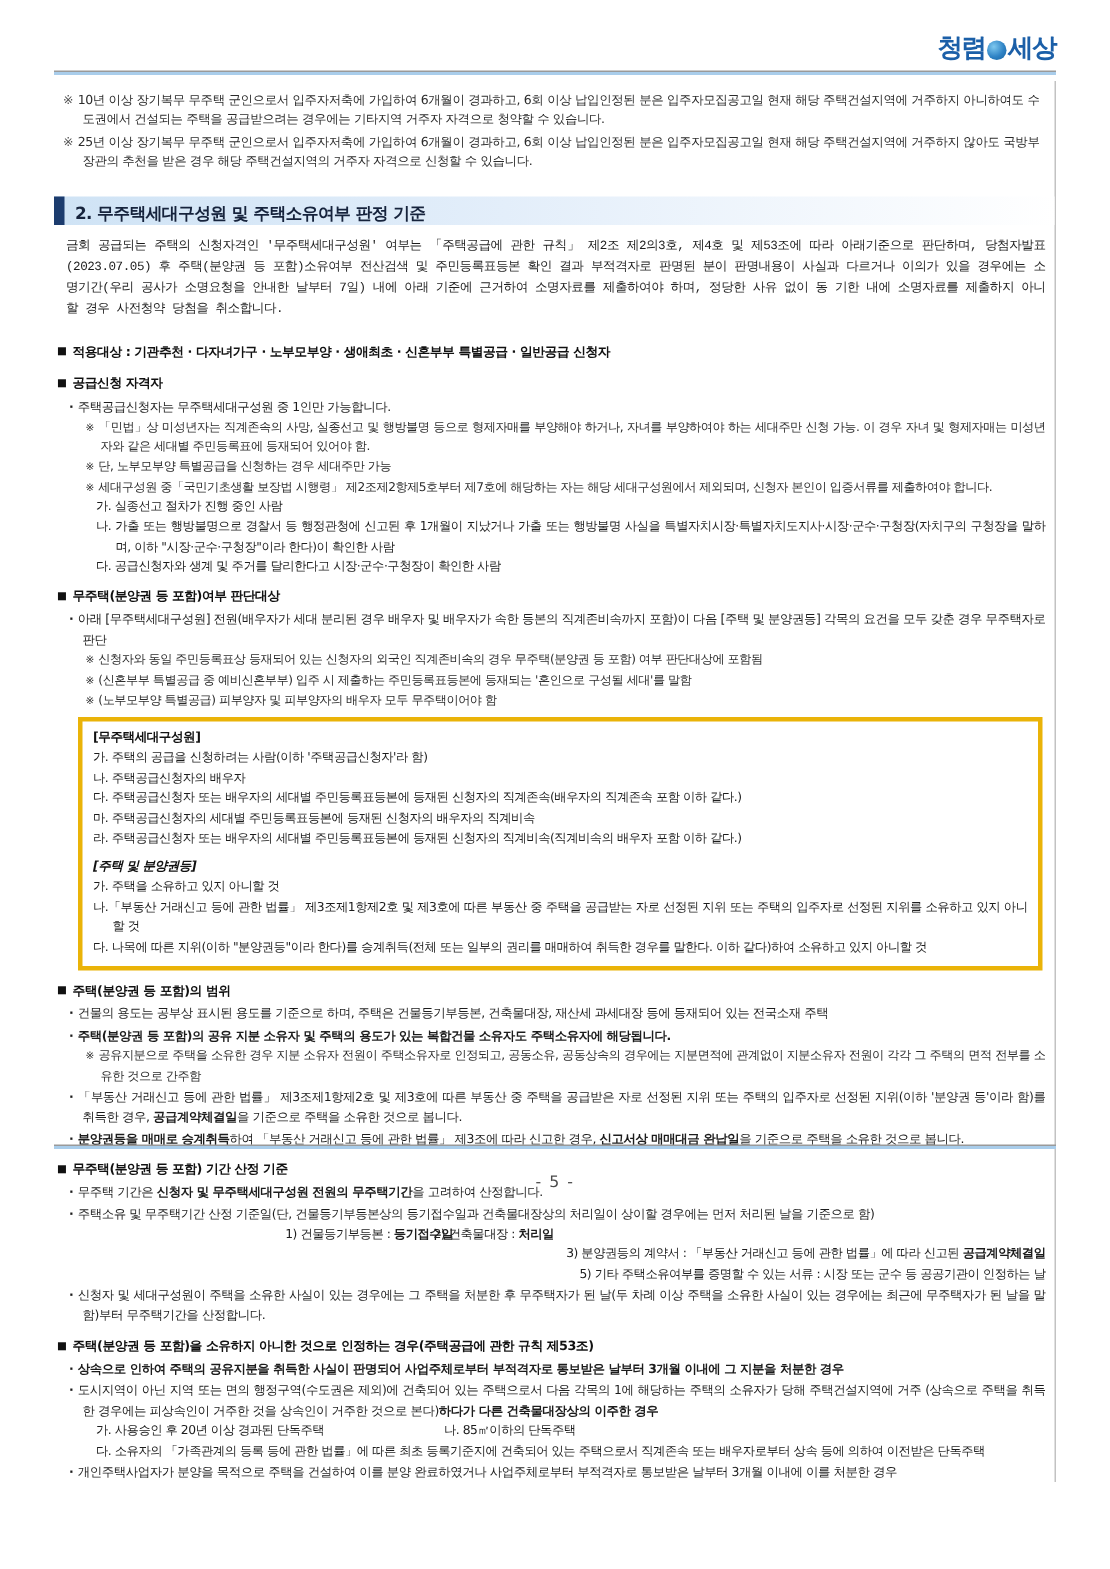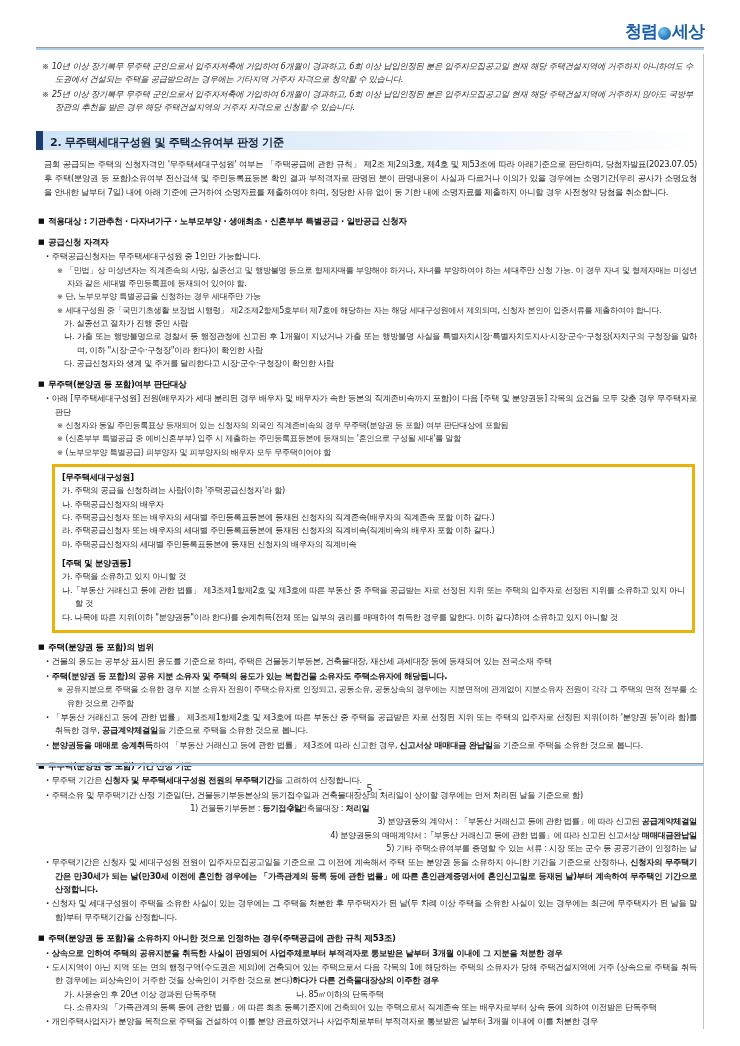--- a/index.html
+++ b/index.html
@@ -83,21 +83,20 @@
   }
   .star-item {
     font-size: 8.3px;
     line-height: 1.62;
     color: #2b2b2b;
     text-align: justify;
     padding-left: 13px;
     text-indent: -13px;
     margin-bottom: 1px;
     letter-spacing: -0.25px;
-    font-style: italic;
   }
   .star-item .mk { color: #555; margin-right: 3px; }
 
   
   .section-banner {
     margin-top: 9px;
     height: 19px;
     display: flex;
     align-items: flex-end;
     background: linear-gradient(to right, #cfe3f5 0%, #e3eefa 45%, #ffffff 100%);
@@ -115,20 +114,21 @@
     letter-spacing: -0.4px;
   }
 
   .lead-para {
     padding: 7px 6px 6px 8px;
     font-size: 8.4px;
     line-height: 1.68;
     text-align: justify;
     color: #1c1c1c;
     letter-spacing: -0.3px;
+    font-family: Liberation Mono, monospace;
   }
 
   .body-area { padding: 2px 6px 0 2px; }
 
   
   .lv-sq {
     font-size: 8.5px;
     font-weight: bold;
     color: #111;
     margin-top: 8px;
@@ -192,21 +192,21 @@
     margin: 5px 2px 3px 14px;
     padding: 5px 7px 6px 7px;
   }
   .fb-title {
     font-size: 8.4px;
     font-weight: bold;
     color: #111;
     margin-bottom: 1px;
     letter-spacing: -0.3px;
   }
-  .fb-title.sp { margin-top: 7px; }
+  .fb-title.sp { margin-top: 7px; font-style: italic; }
   .fb-line {
     font-size: 8.2px;
     line-height: 1.64;
     color: #1c1c1c;
     padding-left: 13px;
     text-indent: -13px;
     letter-spacing: -0.3px;
     text-align: justify;
   }
   b, strong { font-weight: bold; }
@@ -257,22 +257,22 @@
         <div class="lv-dot"><span class="mk">·</span><span>아래 [무주택세대구성원] 전원(배우자가 세대 분리된 경우 배우자 및 배우자가 속한 등본의 직계존비속까지 포함)이 다음 [주택 및 분양권등] 각목의 요건을 모두 갖춘 경우 무주택자로 판단</span></div>
         <div class="lv-star"><span class="mk">※</span><span>신청자와 동일 주민등록표상 등재되어 있는 신청자의 외국인 직계존비속의 경우 무주택(분양권 등 포함) 여부 판단대상에 포함됨</span></div>
         <div class="lv-star"><span class="mk">※</span><span>(신혼부부 특별공급 중 예비신혼부부) 입주 시 제출하는 주민등록표등본에 등재되는 '혼인으로 구성될 세대'를 말함</span></div>
         <div class="lv-star"><span class="mk">※</span><span>(노부모부양 특별공급) 피부양자 및 피부양자의 배우자 모두 무주택이어야 함</span></div>
 
         <div class="frame-box">
           <div class="fb-title">[무주택세대구성원]</div>
           <div class="fb-line">가. 주택의 공급을 신청하려는 사람(이하 '주택공급신청자'라 함)</div>
           <div class="fb-line">나. 주택공급신청자의 배우자</div>
           <div class="fb-line">다. 주택공급신청자 또는 배우자의 세대별 주민등록표등본에 등재된 신청자의 직계존속(배우자의 직계존속 포함 이하 같다.)</div>
+          <div class="fb-line">마. 주택공급신청자의 세대별 주민등록표등본에 등재된 신청자의 배우자의 직계비속</div>
           <div class="fb-line">라. 주택공급신청자 또는 배우자의 세대별 주민등록표등본에 등재된 신청자의 직계비속(직계비속의 배우자 포함 이하 같다.)</div>
-          <div class="fb-line">마. 주택공급신청자의 세대별 주민등록표등본에 등재된 신청자의 배우자의 직계비속</div>
           <div class="fb-title sp">[주택 및 분양권등]</div>
           <div class="fb-line">가. 주택을 소유하고 있지 아니할 것</div>
           <div class="fb-line">나.「부동산 거래신고 등에 관한 법률」 제3조제1항제2호 및 제3호에 따른 부동산 중 주택을 공급받는 자로 선정된 지위 또는 주택의 입주자로 선정된 지위를 소유하고 있지 아니할 것</div>
           <div class="fb-line">다. 나목에 따른 지위(이하 "분양권등"이라 한다)를 승계취득(전체 또는 일부의 권리를 매매하여 취득한 경우를 말한다. 이하 같다)하여 소유하고 있지 아니할 것</div>
         </div>
 
         <div class="lv-sq"><span class="mk">■</span><span>주택(분양권 등 포함)의 범위</span></div>
         <div class="lv-dot"><span class="mk">·</span><span>건물의 용도는 공부상 표시된 용도를 기준으로 하며, 주택은 건물등기부등본, 건축물대장, 재산세 과세대장 등에 등재되어 있는 전국소재 주택</span></div>
         <div class="lv-dot b"><span class="mk">·</span><span>주택(분양권 등 포함)의 공유 지분 소유자 및 주택의 용도가 있는 복합건물 소유자도 주택소유자에 해당됩니다.</span></div>
         <div class="lv-star"><span class="mk">※</span><span>공유지분으로 주택을 소유한 경우 지분 소유자 전원이 주택소유자로 인정되고, 공동소유, 공동상속의 경우에는 지분면적에 관계없이 지분소유자 전원이 각각 그 주택의 면적 전부를 소유한 것으로 간주함</span></div>
@@ -280,23 +280,21 @@
         <div class="lv-dot"><span class="mk">·</span><span><b>분양권등을 매매로 승계취득</b>하여 「부동산 거래신고 등에 관한 법률」 제3조에 따라 신고한 경우, <b>신고서상 매매대금 완납일</b>을 기준으로 주택을 소유한 것으로 봅니다.</span></div>
 
         <div class="lv-sq"><span class="mk">■</span><span>무주택(분양권 등 포함) 기간 산정 기준</span></div>
         <div class="lv-dot"><span class="mk">·</span><span>무주택 기간은 <b>신청자 및 무주택세대구성원 전원의 무주택기간</b>을 고려하여 산정합니다.</span></div>
         <div class="lv-dot"><span class="mk">·</span><span>주택소유 및 무주택기간 산정 기준일(단, 건물등기부등본상의 등기접수일과 건축물대장상의 처리일이 상이할 경우에는 먼저 처리된 날을 기준으로 함)</span></div>
         <div class="lv-num two-col">
             <span>1) 건물등기부등본 : <b>등기접수일</b></span>
             <span>2) 건축물대장 : <b>처리일</b></span>
           </div>
         <div class="lv-num">3) 분양권등의 계약서 : 「부동산 거래신고 등에 관한 법률」에 따라 신고된 <b>공급계약체결일</b></div>
-        <div class="lv-num">4) 분양권등의 매매계약서 :「부동산 거래신고 등에 관한 법률」에 따라 신고된 신고서상 <b>매매대금완납일</b></div>
         <div class="lv-num">5) 기타 주택소유여부를 증명할 수 있는 서류 : 시장 또는 군수 등 공공기관이 인정하는 날</div>
-        <div class="lv-dot"><span class="mk">·</span><span>무주택기간은 신청자 및 세대구성원 전원이 입주자모집공고일을 기준으로 그 이전에 계속해서 주택 또는 분양권 등을 소유하지 아니한 기간을 기준으로 산정하나, <b>신청자의 무주택기간은 만30세가 되는 날(만30세 이전에 혼인한 경우에는 「가족관계의 등록 등에 관한 법률」에 따른 혼인관계증명서에 혼인신고일로 등재된 날)부터 계속하여 무주택인 기간으로 산정합니다.</b></span></div>
         <div class="lv-dot"><span class="mk">·</span><span>신청자 및 세대구성원이 주택을 소유한 사실이 있는 경우에는 그 주택을 처분한 후 무주택자가 된 날(두 차례 이상 주택을 소유한 사실이 있는 경우에는 최근에 무주택자가 된 날을 말함)부터 무주택기간을 산정합니다.</span></div>
 
         <div class="lv-sq"><span class="mk">■</span><span>주택(분양권 등 포함)을 소유하지 아니한 것으로 인정하는 경우(주택공급에 관한 규칙 제53조)</span></div>
         <div class="lv-dot b"><span class="mk">·</span><span>상속으로 인하여 주택의 공유지분을 취득한 사실이 판명되어 사업주체로부터 부적격자로 통보받은 날부터 3개월 이내에 그 지분을 처분한 경우</span></div>
         <div class="lv-dot"><span class="mk">·</span><span>도시지역이 아닌 지역 또는 면의 행정구역(수도권은 제외)에 건축되어 있는 주택으로서 다음 각목의 1에 해당하는 주택의 소유자가 당해 주택건설지역에 거주 (상속으로 주택을 취득한 경우에는 피상속인이 거주한 것을 상속인이 거주한 것으로 본다)<b>하다가 다른 건축물대장상의 이주한 경우</b></span></div>
         <div class="lv-ko two-col">
             <span>가. 사용승인 후 20년 이상 경과된 단독주택</span>
             <span>나. 85㎡이하의 단독주택</span>
           </div>
         <div class="lv-ko">다. 소유자의 「가족관계의 등록 등에 관한 법률」에 따른 최초 등록기준지에 건축되어 있는 주택으로서 직계존속 또는 배우자로부터 상속 등에 의하여 이전받은 단독주택</div>

